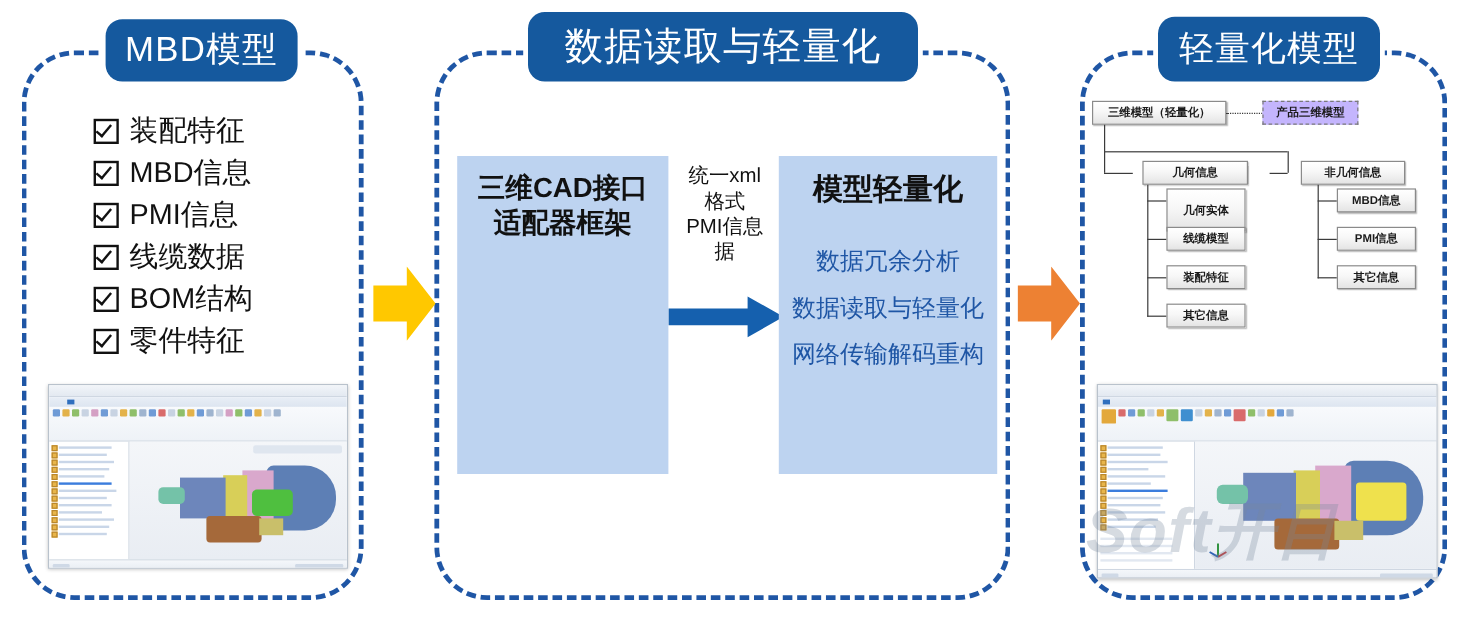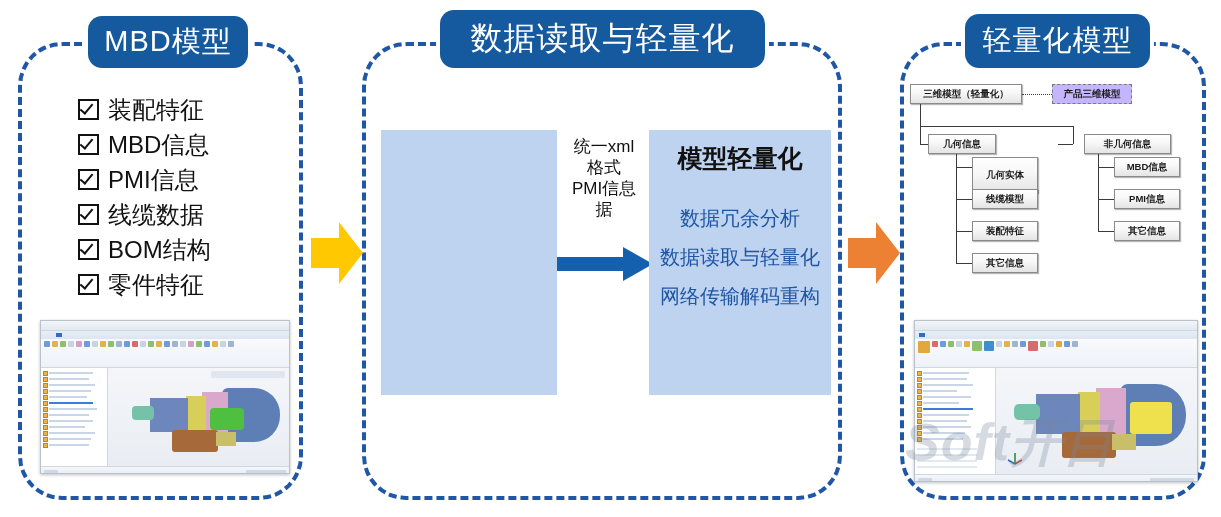--- a/index.html
+++ b/index.html
@@ -457,20 +457,24 @@
     <svg width="52" height="62" viewBox="0 0 52 62">
       <polygon points="0,16 28,16 28,0 52,31 28,62 28,46 0,46" fill="#FFC800"></polygon>
     </svg>
   </div>
 
   <div class="panel" id="panel-mid"></div>
   <div class="badge-notch" style="left:436px; top:36px; width:333px; height:14px;"></div>
   <div class="badge" id="badge-mid">数据读取与轻量化</div>
 
   <div class="lightbox" id="box-adapter">
+    <div class="box-title">
+      <div>三维CAD接口</div>
+      <div>适配器框架</div>
+    </div>
   </div>
 
   <div class="mid-label">
     <div>统一xml</div>
     <div>格式</div>
     <div>PMI信息</div>
     <div>据</div>
   </div>
 
   <div class="mid-arrow">
@@ -504,21 +508,21 @@
     <div class="tdot" style="left:114px; top:10px; width:30px;"></div>
     <div class="tnode ghost" style="left:144px; top:0px; width:80px; height:20px;">产品三维模型</div>
 
     <div class="tline v" style="left:12px; top:20px; height:22px;"></div>
     <div class="tline h" style="left:12px; top:42px; width:153px;"></div>
     <div class="tline v" style="left:12px; top:42px; height:18px;"></div>
     <div class="tline h" style="left:12px; top:60px; width:24px;"></div>
     <div class="tline v" style="left:165px; top:42px; height:18px;"></div>
     <div class="tline h" style="left:150px; top:60px; width:15px;"></div>
 
-    <div class="tnode" style="left:20px; top:50px; width:68px; height:20px;">几何信息</div>
+    <div class="tnode" style="left:44px; top:50px; width:88px; height:20px;">几何信息</div>
     <div class="tnode" style="left:176px; top:50px; width:87px; height:20px;">非几何信息</div>
 
     <div class="tline v" style="left:48px; top:70px; height:110px;"></div>
     <div class="tline h" style="left:48px; top:83px; width:16px;"></div>
     <div class="tline h" style="left:48px; top:115px; width:16px;"></div>
     <div class="tline h" style="left:48px; top:147px; width:16px;"></div>
     <div class="tline h" style="left:48px; top:179px; width:16px;"></div>
 
     <div class="tnode" style="left:64px; top:73px; width:66px; height:36px;">几何实体</div>
     <div class="tnode" style="left:64px; top:105px; width:66px; height:20px;">线缆模型</div>

